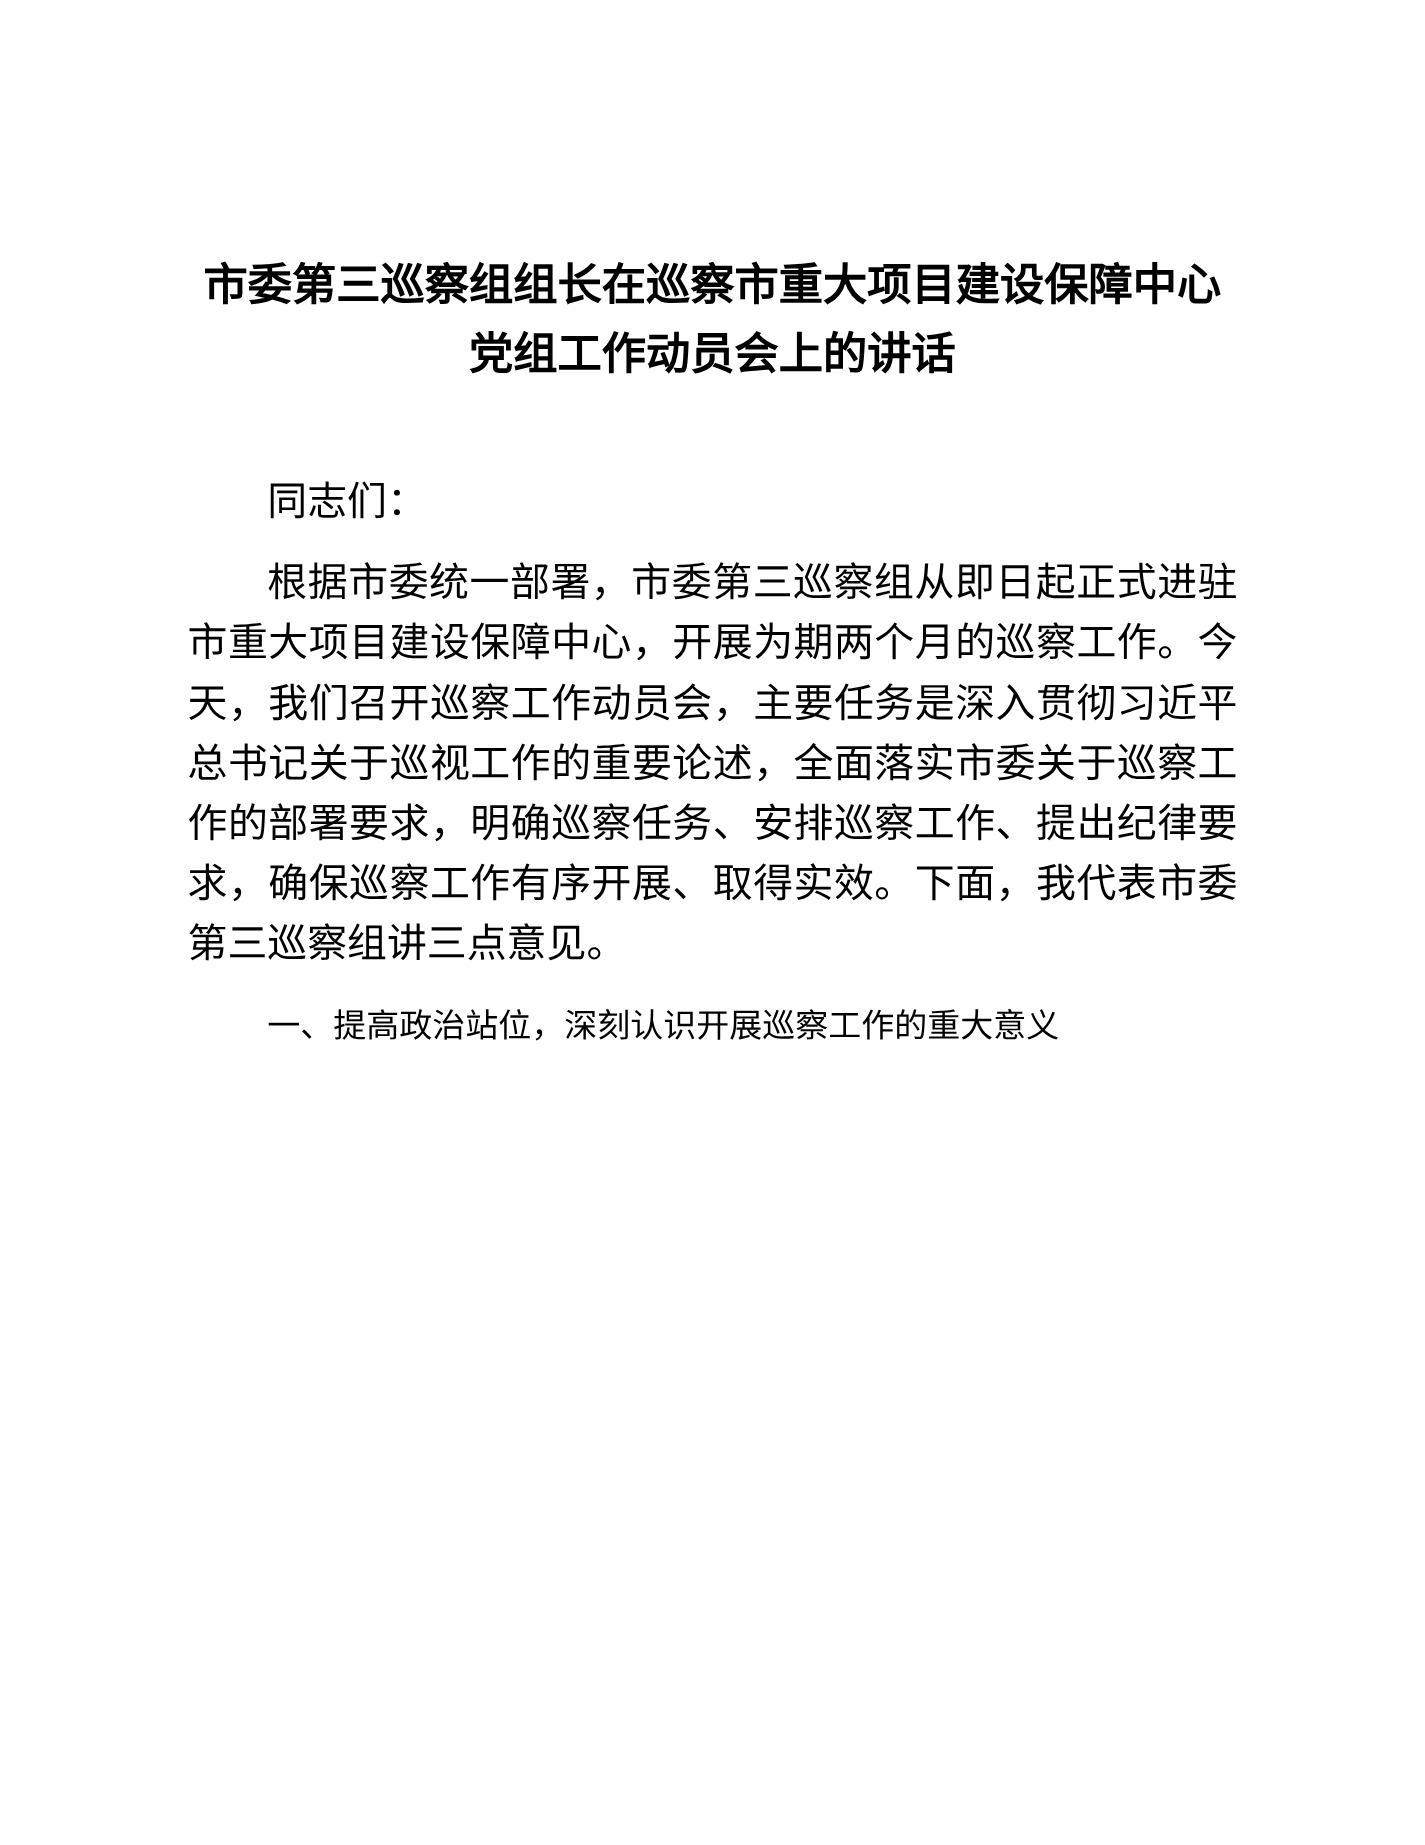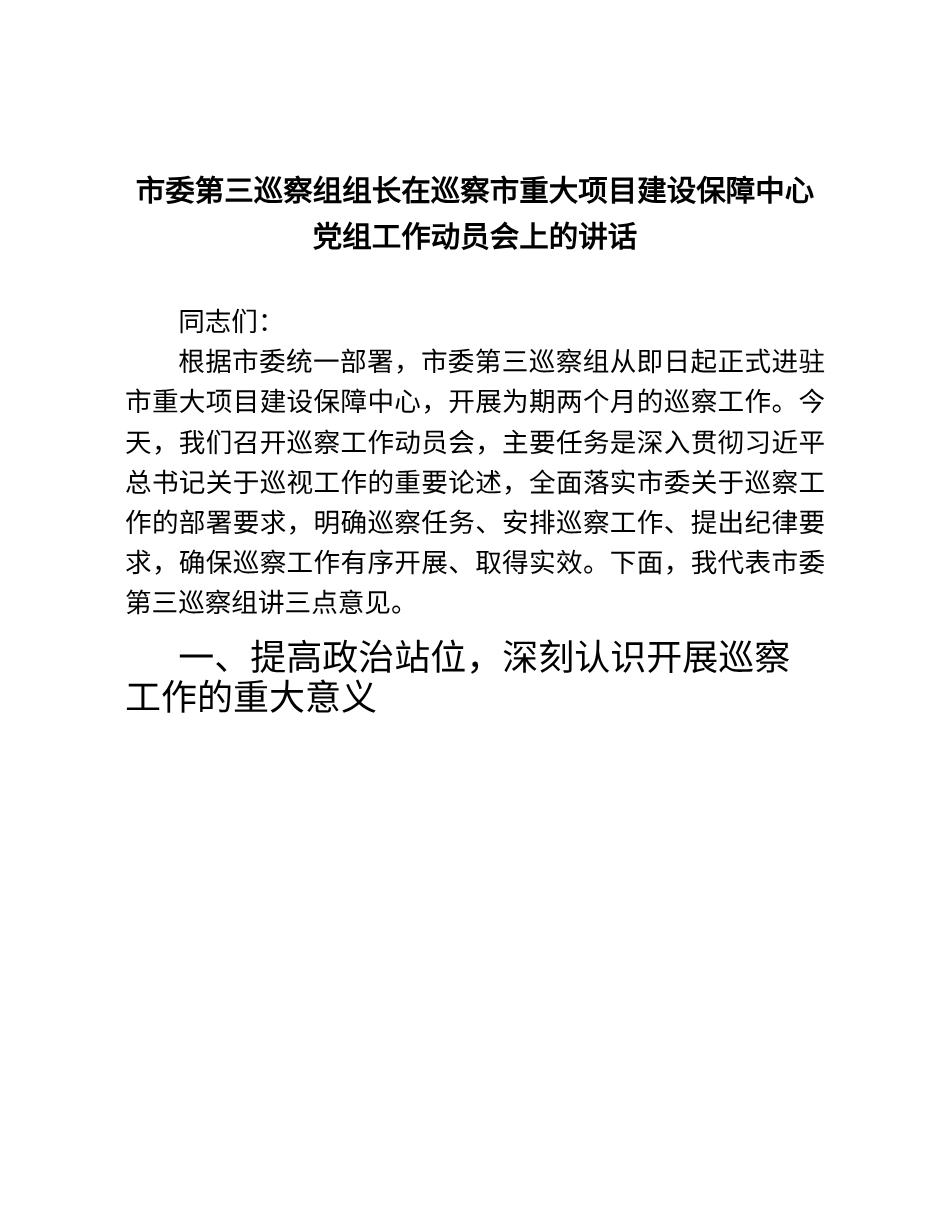--- a/index.html
+++ b/index.html
@@ -48,29 +48,30 @@
     line-height: 40.2px;
     color: #000000;
     text-align: justify;
     text-justify: inter-character;
     text-indent: 53.2px;
     word-break: break-all;
     letter-spacing: 0px;
   }
   .para-salutation {
     text-indent: 53.2px;
-    margin-top: 42px;
+    margin-top: 54px;
   }
   .para-gap {
+    margin-top: 14px;
   }
   .heading-1 {
     margin: 0;
     padding: 0;
     font-family: "Liberation Serif", "DejaVu Serif", serif;
-    font-size: 36px;
+    font-size: 22px;
     line-height: 40.2px;
     color: #000000;
     text-indent: 53.2px;
     margin-top: 14px;
     word-break: break-all;
   }
 </style>
 </head>
 <body>
 

